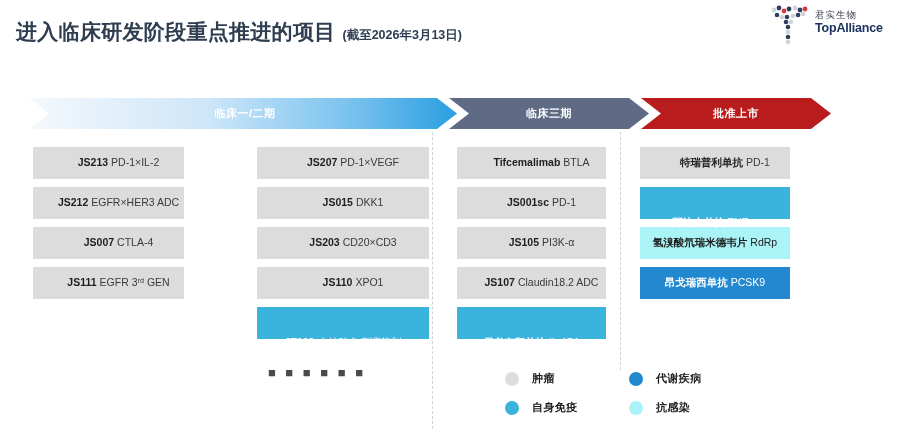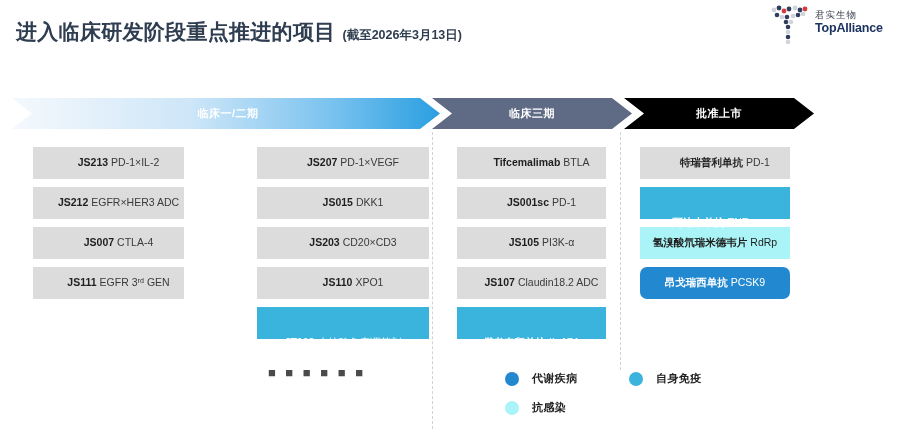--- a/index.html
+++ b/index.html
@@ -71,21 +71,21 @@
     font-size: 12.5px;
     font-weight: bold;
     color: #1d3461;
     line-height: 15px;
     letter-spacing: -0.2px;
   }
 
   
   .stage-bar {
     position: absolute;
-    left: 12px;
+    left: 29px;
     top: 98px;
     width: 790px;
     height: 39px;
   }
   .stage-seg {
     position: absolute;
     top: 0;
     height: 31px;
     display: flex;
     align-items: center;
@@ -110,21 +110,21 @@
   .seg-2 {
     left: 420px;
     width: 200px;
     background: #5f6b85;
     -webkit-clip-path: polygon(0 0, 180px 0, 200px 50%, 180px 100%, 0 100%, 20px 50%);
     clip-path: polygon(0 0, 180px 0, 200px 50%, 180px 100%, 0 100%, 20px 50%);
   }
   .seg-3 {
     left: 612px;
     width: 190px;
-    background: #000000;
+    background: #b91c1c;
     -webkit-clip-path: polygon(0 0, 170px 0, 190px 50%, 170px 100%, 0 100%, 20px 50%);
     clip-path: polygon(0 0, 170px 0, 190px 50%, 170px 100%, 0 100%, 20px 50%);
   }
 
   
   .divider {
     position: absolute;
     width: 0;
     border-left: 1px dashed #cdd3da;
   }
@@ -161,21 +161,21 @@
   .pbox .target {
     font-size: 10.5px;
     font-weight: normal;
     color: #3a3a3a;
     margin-left: 3px;
   }
   
   .c-onco   { background: #dcdcdc; padding-left: 24px; }
   .c-auto   { background: #3bb4dd; }
   .c-auto   .code, .c-auto .target { color: #ffffff; margin-top: 40px; }
-  .c-metab  { background: #2288cf; border-radius: 7px; }
+  .c-metab  { background: #2288cf; }
   .c-metab  .code, .c-metab .target { color: #ffffff; }
   .c-infect { background: #aaf4f7; }
   .c-infect .code, .c-infect .target { color: #1f1f1f; }
 
   
   .ellipsis-row {
     position: absolute;
     left: 241px;
     top: 365px;
     width: 152px;
@@ -344,20 +344,24 @@
     <div class="pbox c-metab">
       <span class="code">昂戈瑞西单抗</span>
       <span class="target">PCSK9</span>
     </div>
   </div>
 
 <div class="ellipsis-row">■ ■ ■ ■ ■ ■</div>
 
 <div class="legend" id="legend-root">
     <div class="legend-item">
+      <span class="legend-dot" style="background: rgb(220, 220, 220);"></span>
+      <span class="legend-label">肿瘤</span>
+    </div>
+    <div class="legend-item">
       <span class="legend-dot" style="background: rgb(34, 136, 207);"></span>
       <span class="legend-label">代谢疾病</span>
     </div>
     <div class="legend-item">
       <span class="legend-dot" style="background: rgb(59, 180, 221);"></span>
       <span class="legend-label">自身免疫</span>
     </div>
     <div class="legend-item">
       <span class="legend-dot" style="background: rgb(170, 244, 247);"></span>
       <span class="legend-label">抗感染</span>

